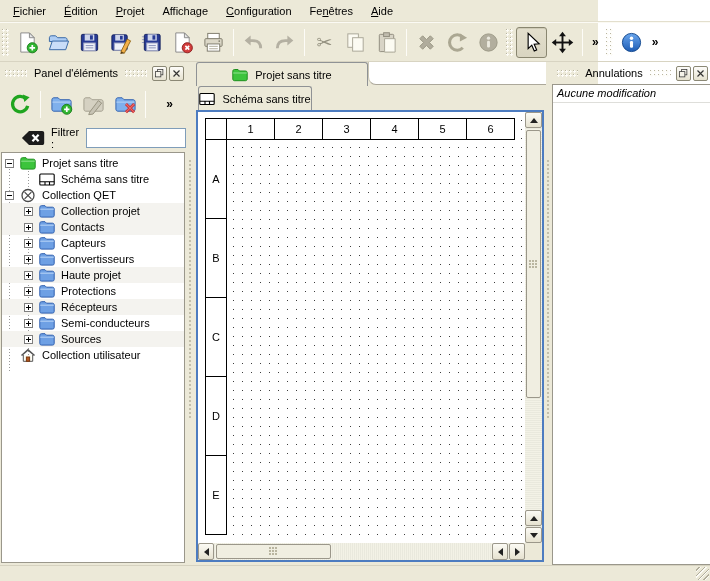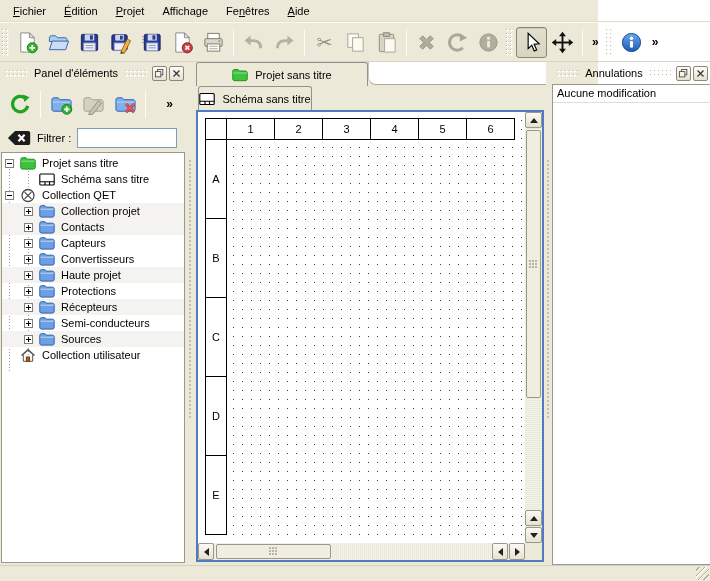--- a/index.html
+++ b/index.html
@@ -39,21 +39,21 @@
     border:1px solid #8b8875; border-radius:2px;
     background:linear-gradient(#fdfcf9,#e6e2d0);
     display:flex; align-items:center; justify-content:center; }
   .dt-btn svg { width:9px; height:9px; }
   
   .lp-toolbar { position:absolute; left:0; top:84px; width:186px; height:40px;
     display:flex; align-items:center; padding-left:4px; }
   .lp-toolbar .tb-btn { width:32px; height:32px; }
   .lp-ext { margin-left:auto; margin-right:8px; }
   .filter-row { position:absolute; left:0; top:124px; width:186px; height:28px;
-    display:flex; align-items:center; padding-left:7px; }
+    display:flex; align-items:center; padding-left:21px; }
   .filter-clear { width:24px; height:18px; display:flex; align-items:center; flex:none; }
   .filter-label { margin:0 6px 0 6px; }
   .filter-input { width:100px; height:20px; border:1px solid #7f9db9; background:#fff;
     font-family:"Liberation Sans",sans-serif; font-size:11px; padding:0 3px; }
   .tree-box { position:absolute; left:1px; top:152px; width:184px; height:411px;
     background:#fff; border:1px solid #9a978b; overflow:hidden; }
   .tree-row { height:16px; display:flex; align-items:center; white-space:nowrap; }
   .tree-row.shaded { background:#f4f3ef; }
   .tree-indent0 { padding-left:3px; } .tree-indent1 { padding-left:22px; }
   .expander { width:9px; height:9px; flex:none; border:1px solid #7f7f7f; background:#fff;
@@ -93,41 +93,42 @@
   .arr.down  { border-left:4px solid transparent; border-right:4px solid transparent; border-top:5px solid #222; }
   .arr.left  { border-top:4px solid transparent; border-bottom:4px solid transparent; border-right:5px solid #222; }
   .arr.right { border-top:4px solid transparent; border-bottom:4px solid transparent; border-left:5px solid #222; }
   .sb-thumb { position:absolute; border:1px solid #9b978a; border-radius:2px; background:#f0eee1;
     display:flex; align-items:center; justify-content:center; }
   .thumb-grip { width:9px; height:9px;
     background-image:radial-gradient(circle at 1px 1px,#b9b5a0 0.9px,transparent 1.2px);
     background-size:3px 3px; }
   
   .undo-list { position:absolute; left:552px; top:84px; width:158px; height:481px;
-    background:#fff; border:1px solid #9a978b; border-right:none; }
+    background:#fff; border:1px solid #9a978b; border-right:none;font-style:italic; }
   .undo-item { padding:2px 4px 3px 4px; border-bottom:1px solid #dededa; }
   
   .vsplit { position:absolute; width:4px;
     background-image:radial-gradient(circle at 1px 1px,#c3bfab 0.9px,transparent 1.2px);
     background-size:4px 4px; }
   .statusbar { position:absolute; left:0; top:565px; width:710px; height:16px;
     border-top:1px solid #d6d2c0; background:#ece9d8; }
   .sizegrip { position:absolute; right:1px; bottom:1px; width:13px; height:13px;
     background:repeating-linear-gradient(135deg, transparent 0 2px, #b2ae9b 2px 3px, #fdfcf7 3px 4px); }
 </style>
 </head>
 <body>
 
 <div id="app">
 
   <div class="menubar">
       <span class="menu-item"><u>F</u>ichier</span>
       <span class="menu-item"><u>É</u>dition</span>
       <span class="menu-item"><u>P</u>rojet</span>
       <span class="menu-item">Afficha<u>g</u>e</span>
+      <span class="menu-item"><u>C</u>onfiguration</span>
       <span class="menu-item">Fe<u>n</u>êtres</span>
       <span class="menu-item"><u>A</u>ide</span>
     </div>
 
   <div class="toolbar-row">
     <div class="tb-grip"></div>
 
     <div class="tb-btn">
       <svg viewBox="0 0 24 24">
         <path d="M5 2 h9 l5 5 v15 H5 z" fill="#fff" stroke="#8a8a8a"></path>

